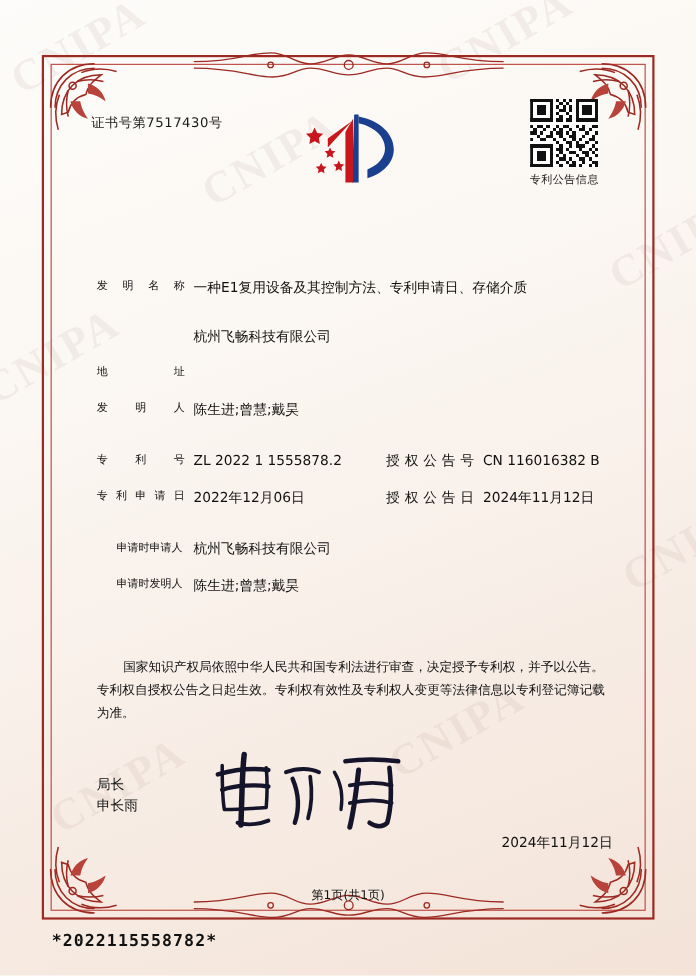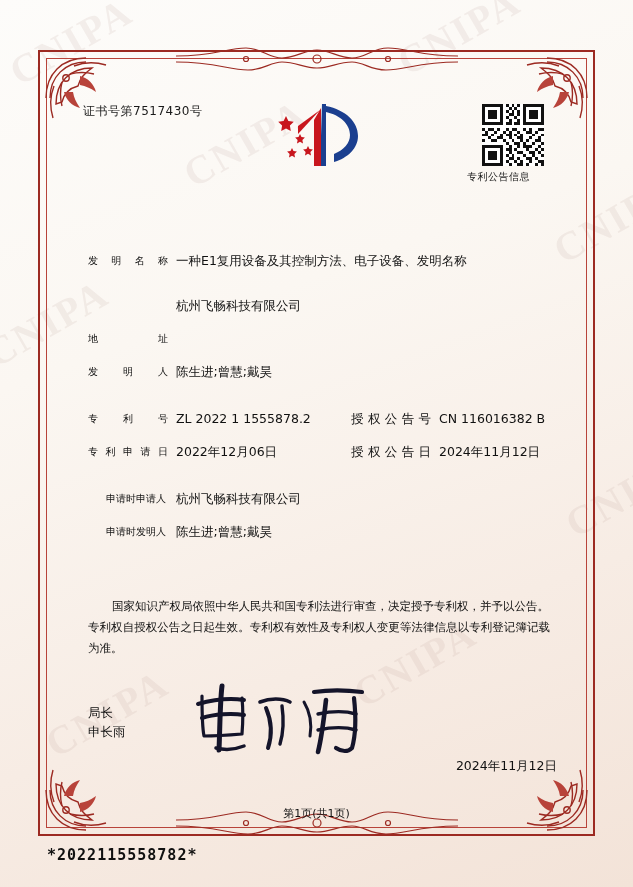--- a/index.html
+++ b/index.html
@@ -105,23 +105,23 @@
     position: absolute;
     left: 222px;
     top: 42px;
     width: 110px;
     height: 70px;
   }
 
   .qr-wrap {
     position: absolute;
     right: 28px;
-    top: 46px;
+    top: 32px;
     width: 92px;
-    text-align: left;
+    text-align: center;
   }
   .qr {
     width: 62px;
     height: 62px;
     margin: 0 auto;
     display: block;
     background: #fff;
   }
   .qr-label {
     margin-top: 4px;
@@ -480,21 +480,21 @@
         </g>
       </svg>
       <div class="qr-label">专利公告信息</div>
     </div>
 
 
     <div class="fields">
 
       <div class="row">
         <span class="lbl">发明名称</span>
-        <span class="val">一种E1复用设备及其控制方法、电子设备、发明名称</span>
+        <span class="val">一种E1复用设备及其控制方法、专利申请日、存储介质</span>
       </div>
       <div class="row" style="margin-top:12px;">
         <span class="val">杭州飞畅科技有限公司</span>
       </div>
       <div class="row">
         <span class="lbl">地址</span>
       </div>
       <div class="row">
         <span class="lbl">发明人</span>
         <span class="val">陈生进;曾慧;戴昊</span>

